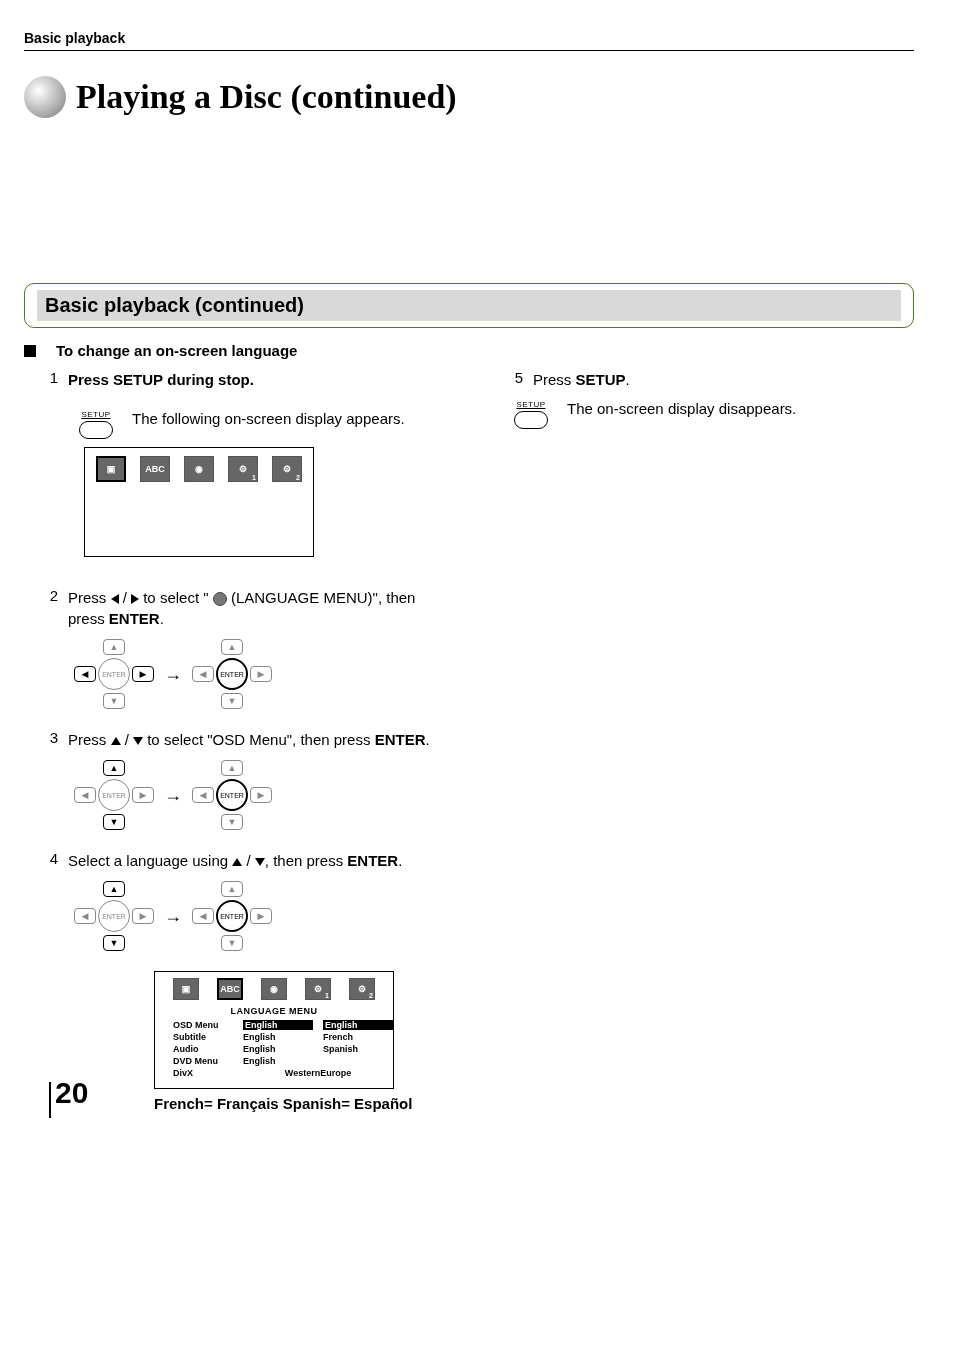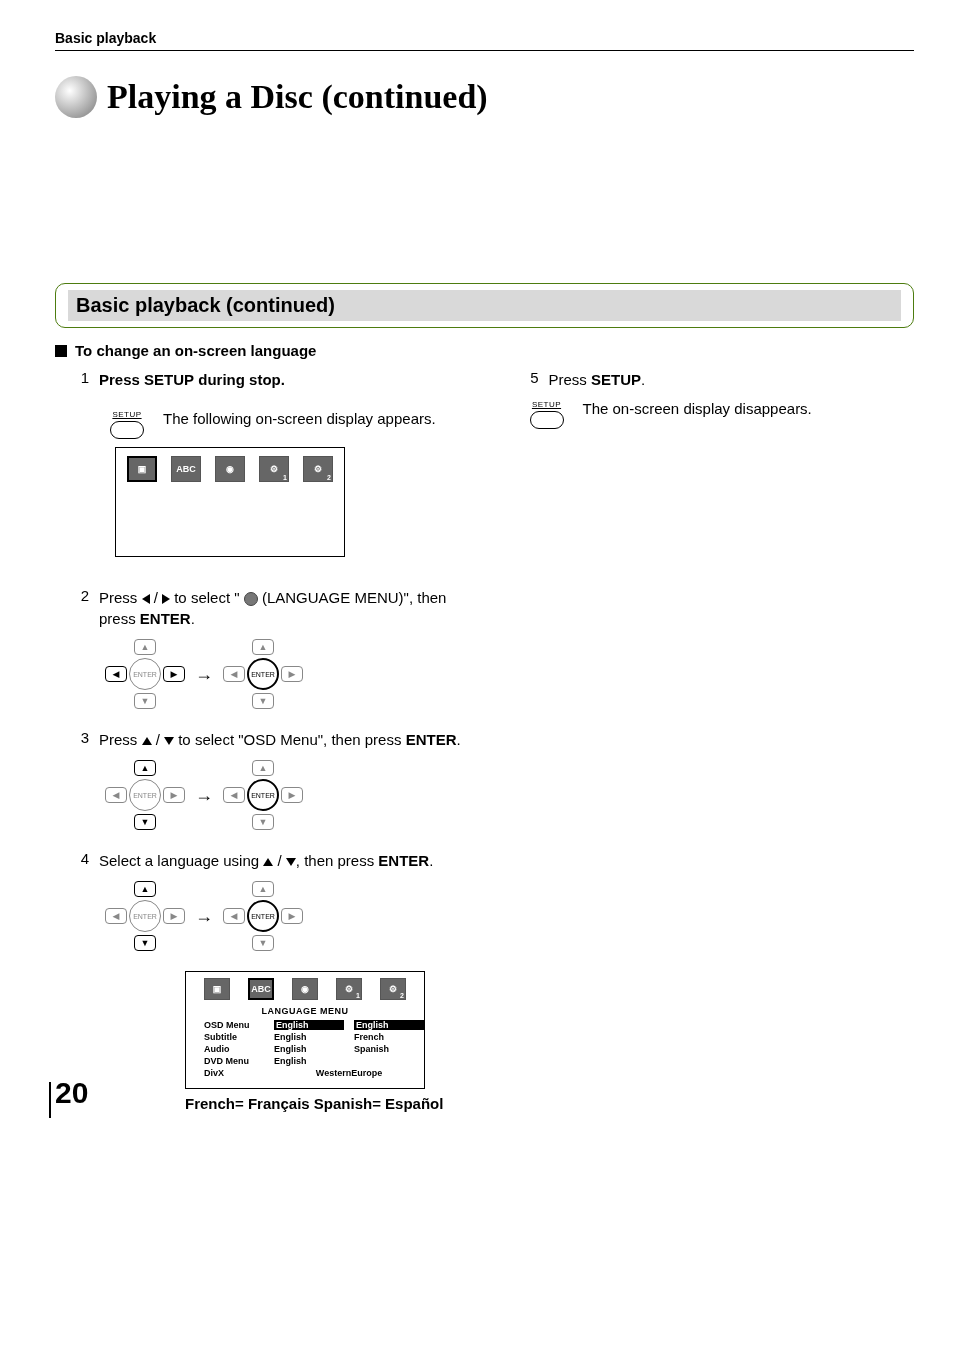--- a/index.html
+++ b/index.html
@@ -1,25 +1,25 @@
 <!DOCTYPE html>
 <html><head>
 <meta charset="utf-8">
 <style>
   * { box-sizing: border-box; margin: 0; padding: 0; }
   html, body { width: 954px; height: 1346px; background: #fff; font-family: Arial, Helvetica, sans-serif; color: #000; position: relative; }
-  .page { width: 954px; height: 1148px; position: relative; padding: 30px 40px 40px 55px; }
+  .page { width: 954px; height: 1148px; position: relative; padding: 30px 40px 40px 24px; }
   .header-crumb { font-size: 14px; font-weight: bold; margin-bottom: 4px; }
   .header-rule { border: none; border-top: 1px solid #000; margin-bottom: 25px; }
   .title-row { display: flex; align-items: center; gap: 10px; margin-bottom: 165px; }
   .bullet-circle { width: 42px; height: 42px; border-radius: 50%; background: radial-gradient(circle at 35% 35%, #fff, #777); flex-shrink: 0; }
   .main-title { font-family: "Times New Roman", serif; font-weight: bold; font-size: 34px; }
   .section-bar-wrap { border: 1px solid #4d7c0f; border-radius: 10px; padding: 6px 12px; margin-bottom: 14px; width: 100%; }
   .section-bar { background: #d9d9d9; font-size: 20px; font-weight: bold; padding: 4px 8px; }
-  .sub-bullet-row { display: flex; align-items: center; gap: 8px; margin: 6px 0 10px 0; }
+  .sub-bullet-row { display: flex; align-items: center; gap: 20px; margin: 6px 0 10px 0; }
   .black-sq { width: 12px; height: 12px; background: #000; }
   .sub-bullet-text { font-size: 15px; font-weight: bold; }
   .columns { display: flex; gap: 40px; }
   .col { flex: 1; }
   .step { display: flex; gap: 10px; margin-bottom: 10px; font-size: 15px; }
   .step-num { width: 14px; text-align: right; flex-shrink: 0; margin-left: 20px; }
   .step-body { flex: 1; line-height: 1.4; }
   .step-body-inner { margin-bottom: 10px; font-weight: bold; }
   .setup-row { display: flex; align-items: flex-start; gap: 14px; margin: 10px 0 0 50px; }
   .setup-btn { width: 44px; flex-shrink: 0; text-align: center; }

